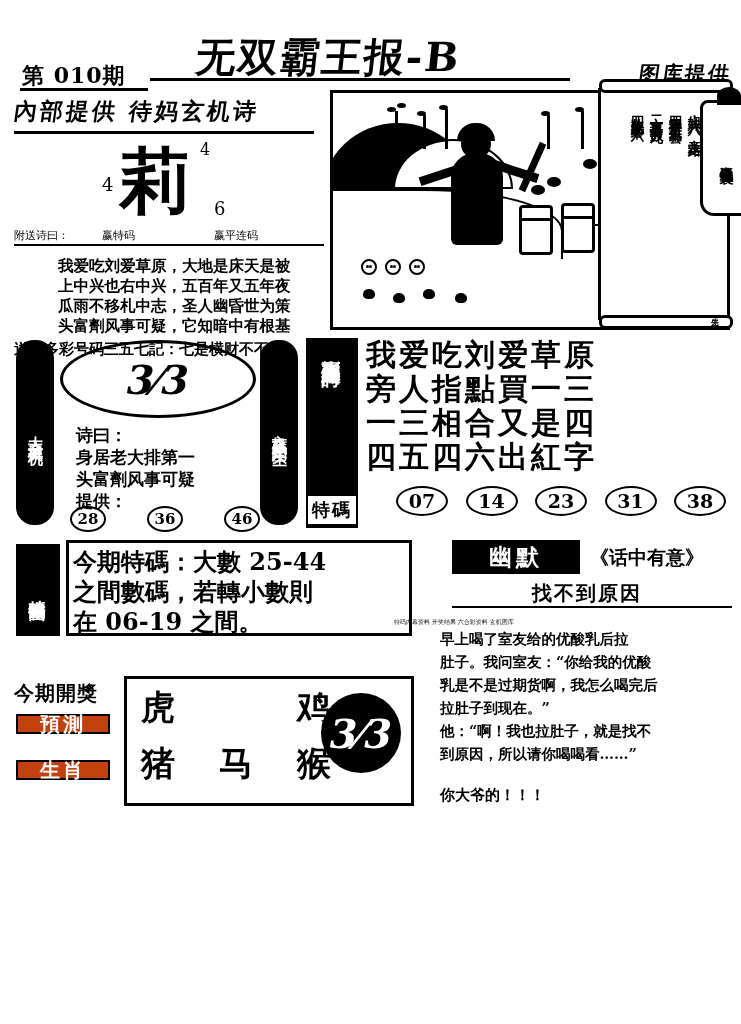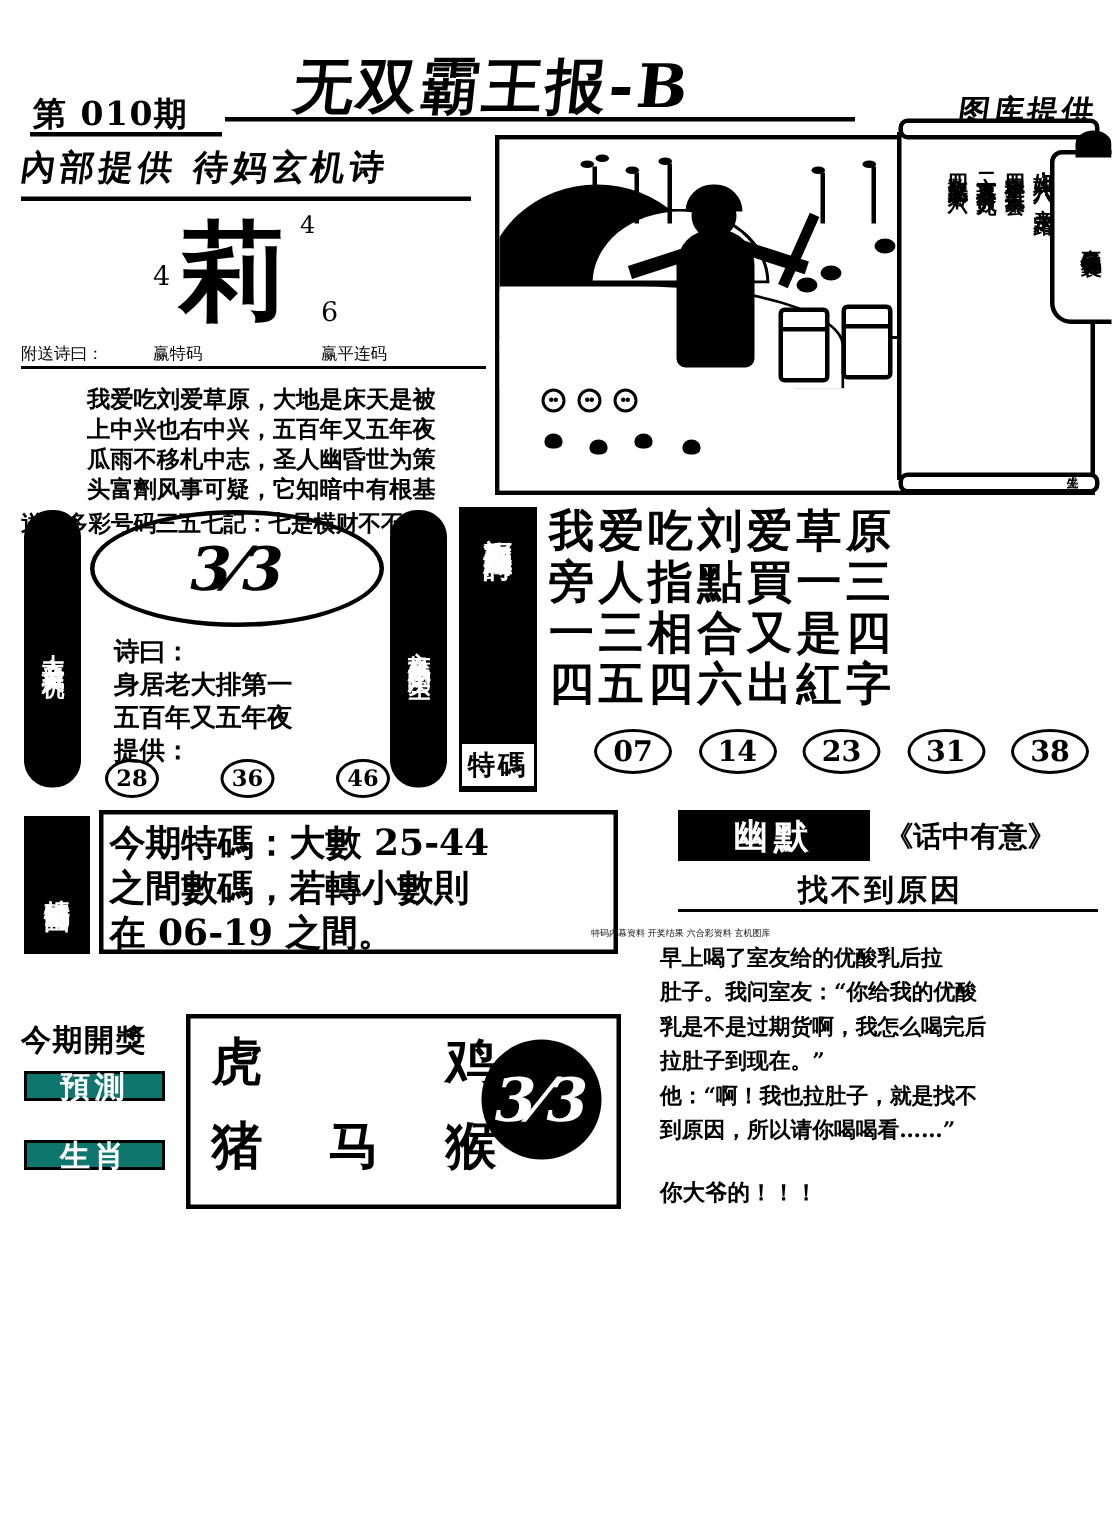--- a/index.html
+++ b/index.html
@@ -290,21 +290,21 @@
     font-family:"DejaVu Sans", sans-serif;
   }
 
   
   .draw-label {
     position:absolute; left:14px; top:680px;
     font-size:20px; font-weight:bold; font-family:"DejaVu Serif", serif;
     letter-spacing:1px;
   }
   .tag {
-    position:absolute; width:94px; height:20px; background:#0f766e; color:#fff;
+    position:absolute; width:94px; height:20px; background:#c2410c; color:#fff;
     display:flex; align-items:center; justify-content:center;
     font-size:20px; font-weight:bold; letter-spacing:3px; font-family:"DejaVu Serif", serif;
     border:2px solid #000;
   }
   .tag-1 { left:16px; top:714px; }
   .tag-2 { left:16px; top:760px; }
   .zodiac-box {
     position:absolute; left:124px; top:676px; width:290px; height:130px;
     border:3px solid #000; background:#fff;
   }
@@ -429,21 +429,21 @@
     <div class="vbanner vbanner-l">
       <span>大文章城天机</span>
     </div>
     <div class="vbanner vbanner-r">
       <span>玄机藏小闆头生</span>
     </div>
     <div class="oval-sign">3⁄3</div>
     <div class="shiyue">
       <div>诗曰：</div>
       <div>身居老大排第一</div>
-      <div>五百年又五年夜</div>
+      <div>头富劑风事可疑</div>
       <div>提供：</div>
     </div>
     <div class="numcircles">
       <div class="ncircle">28</div>
       <div class="ncircle">36</div>
       <div class="ncircle">46</div>
     </div>
   </div>
 
   <div class="fucai">

